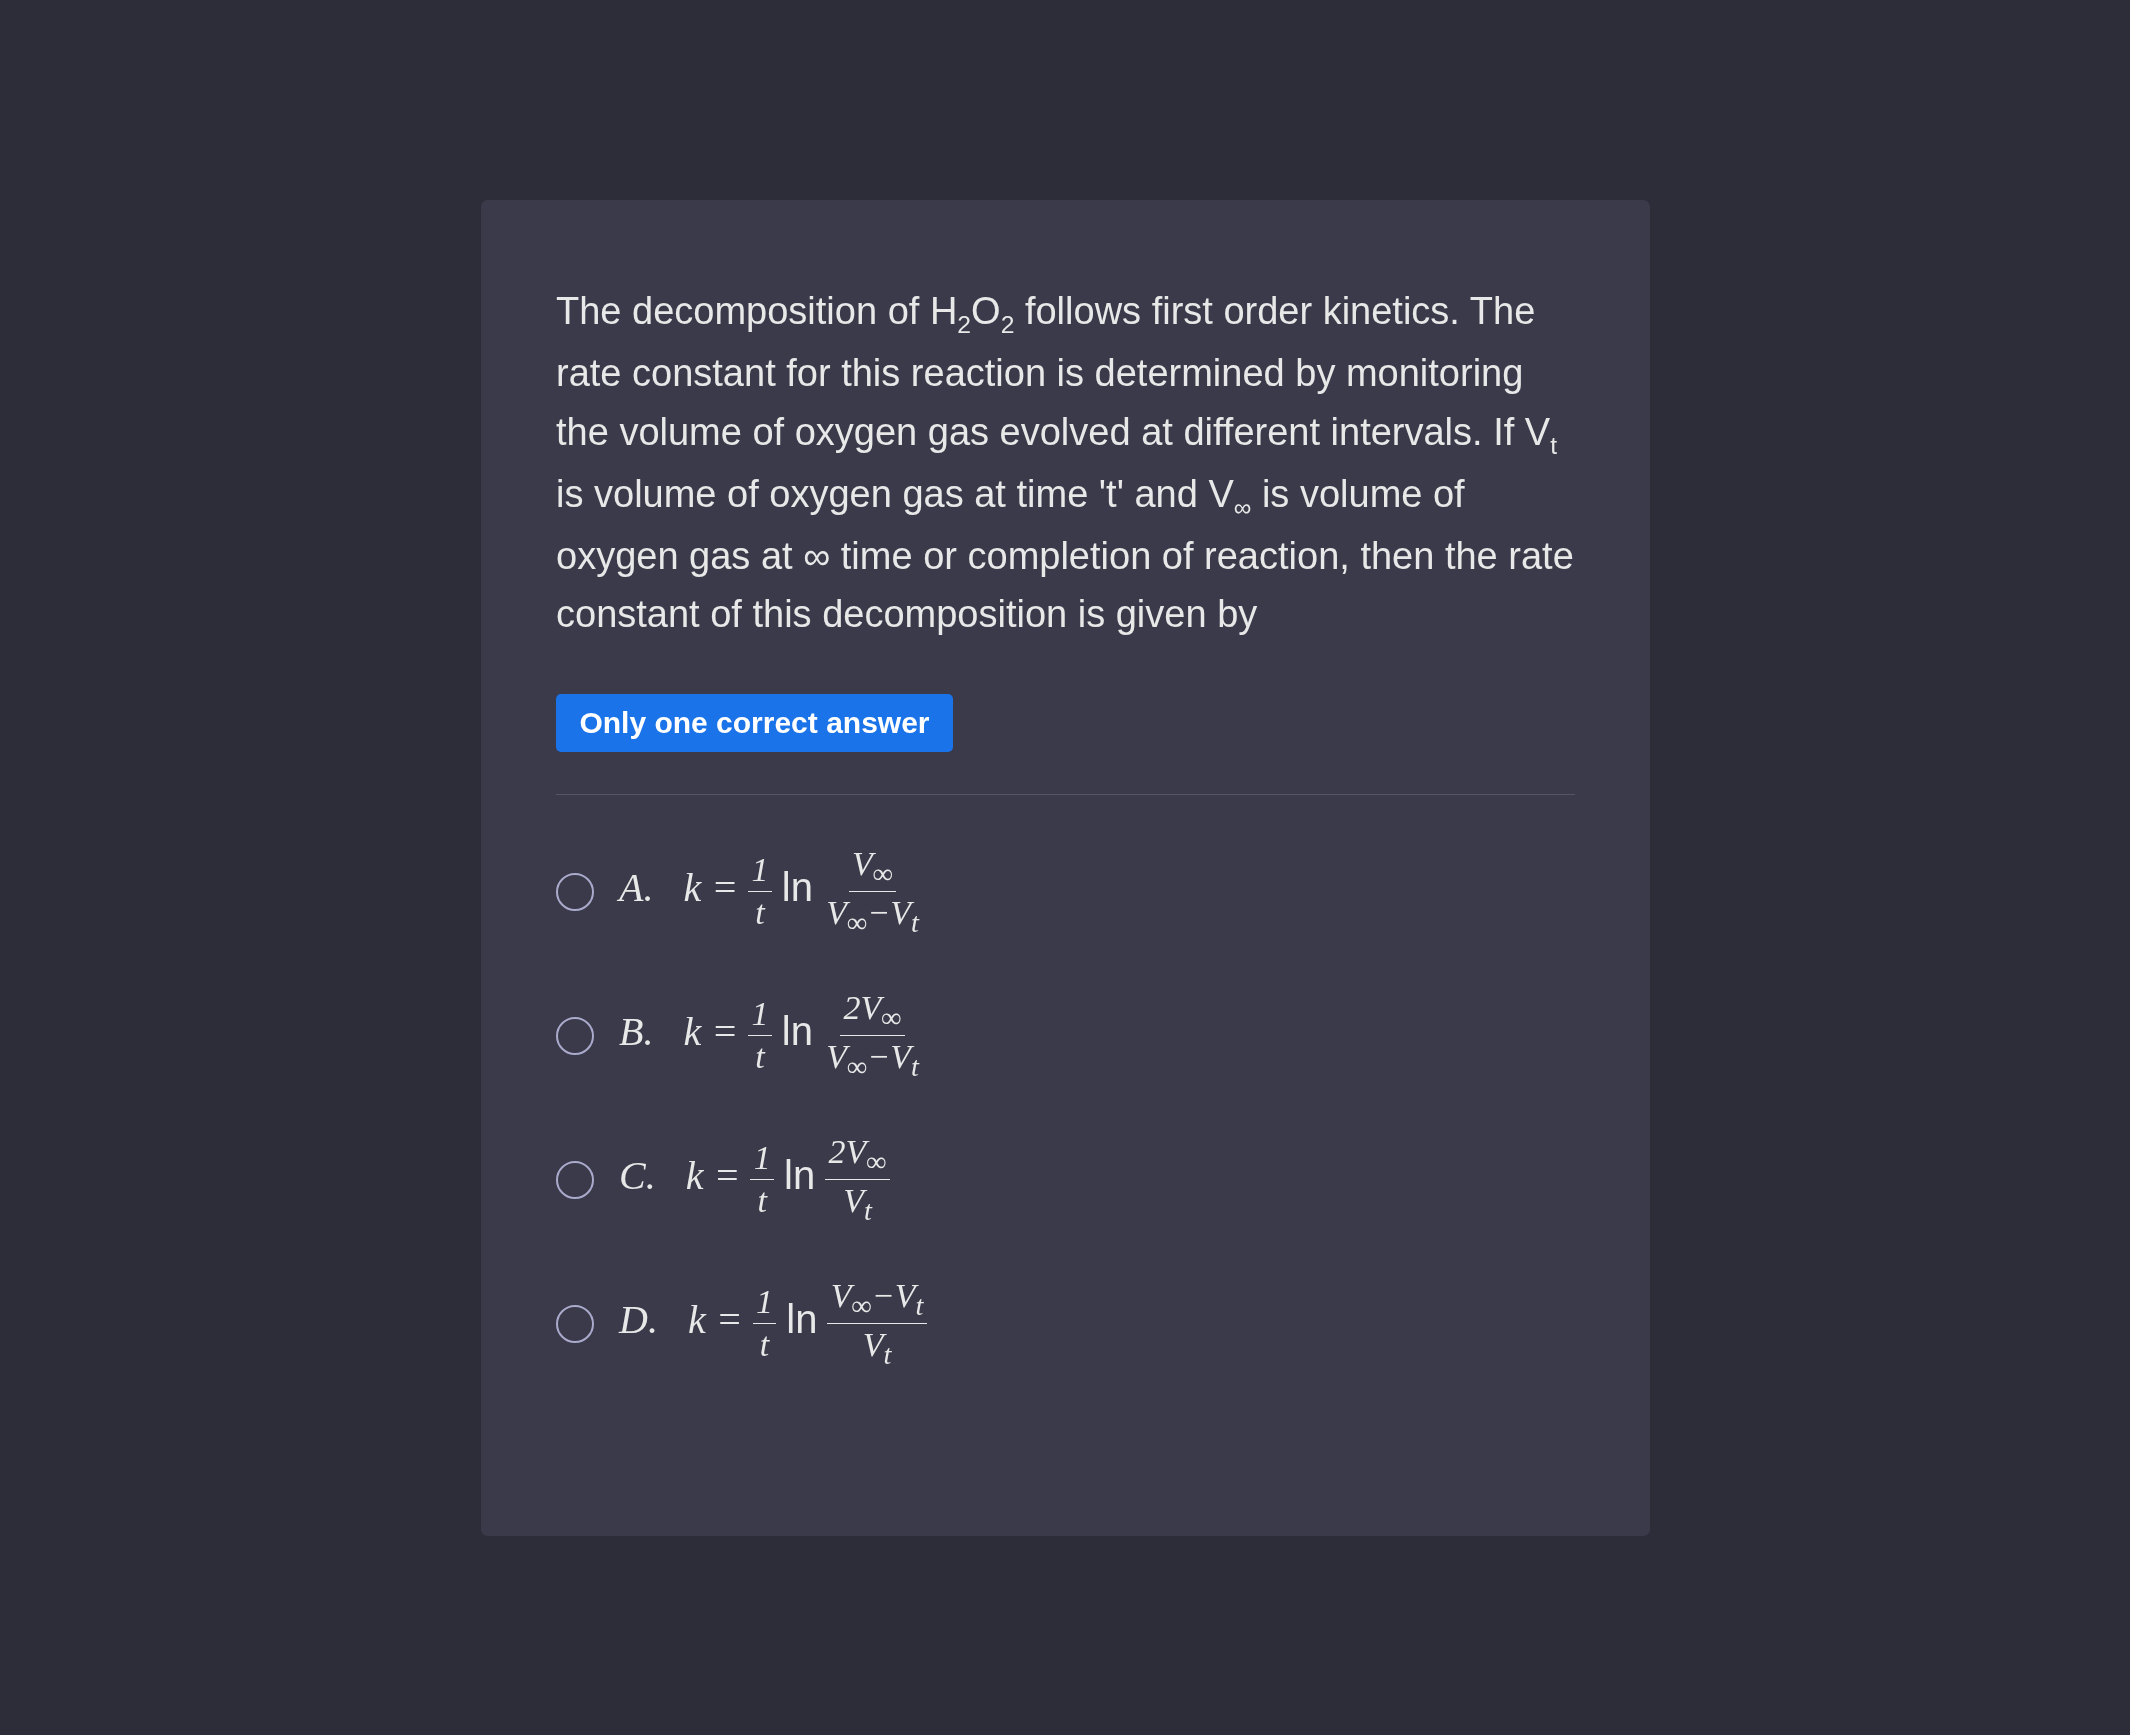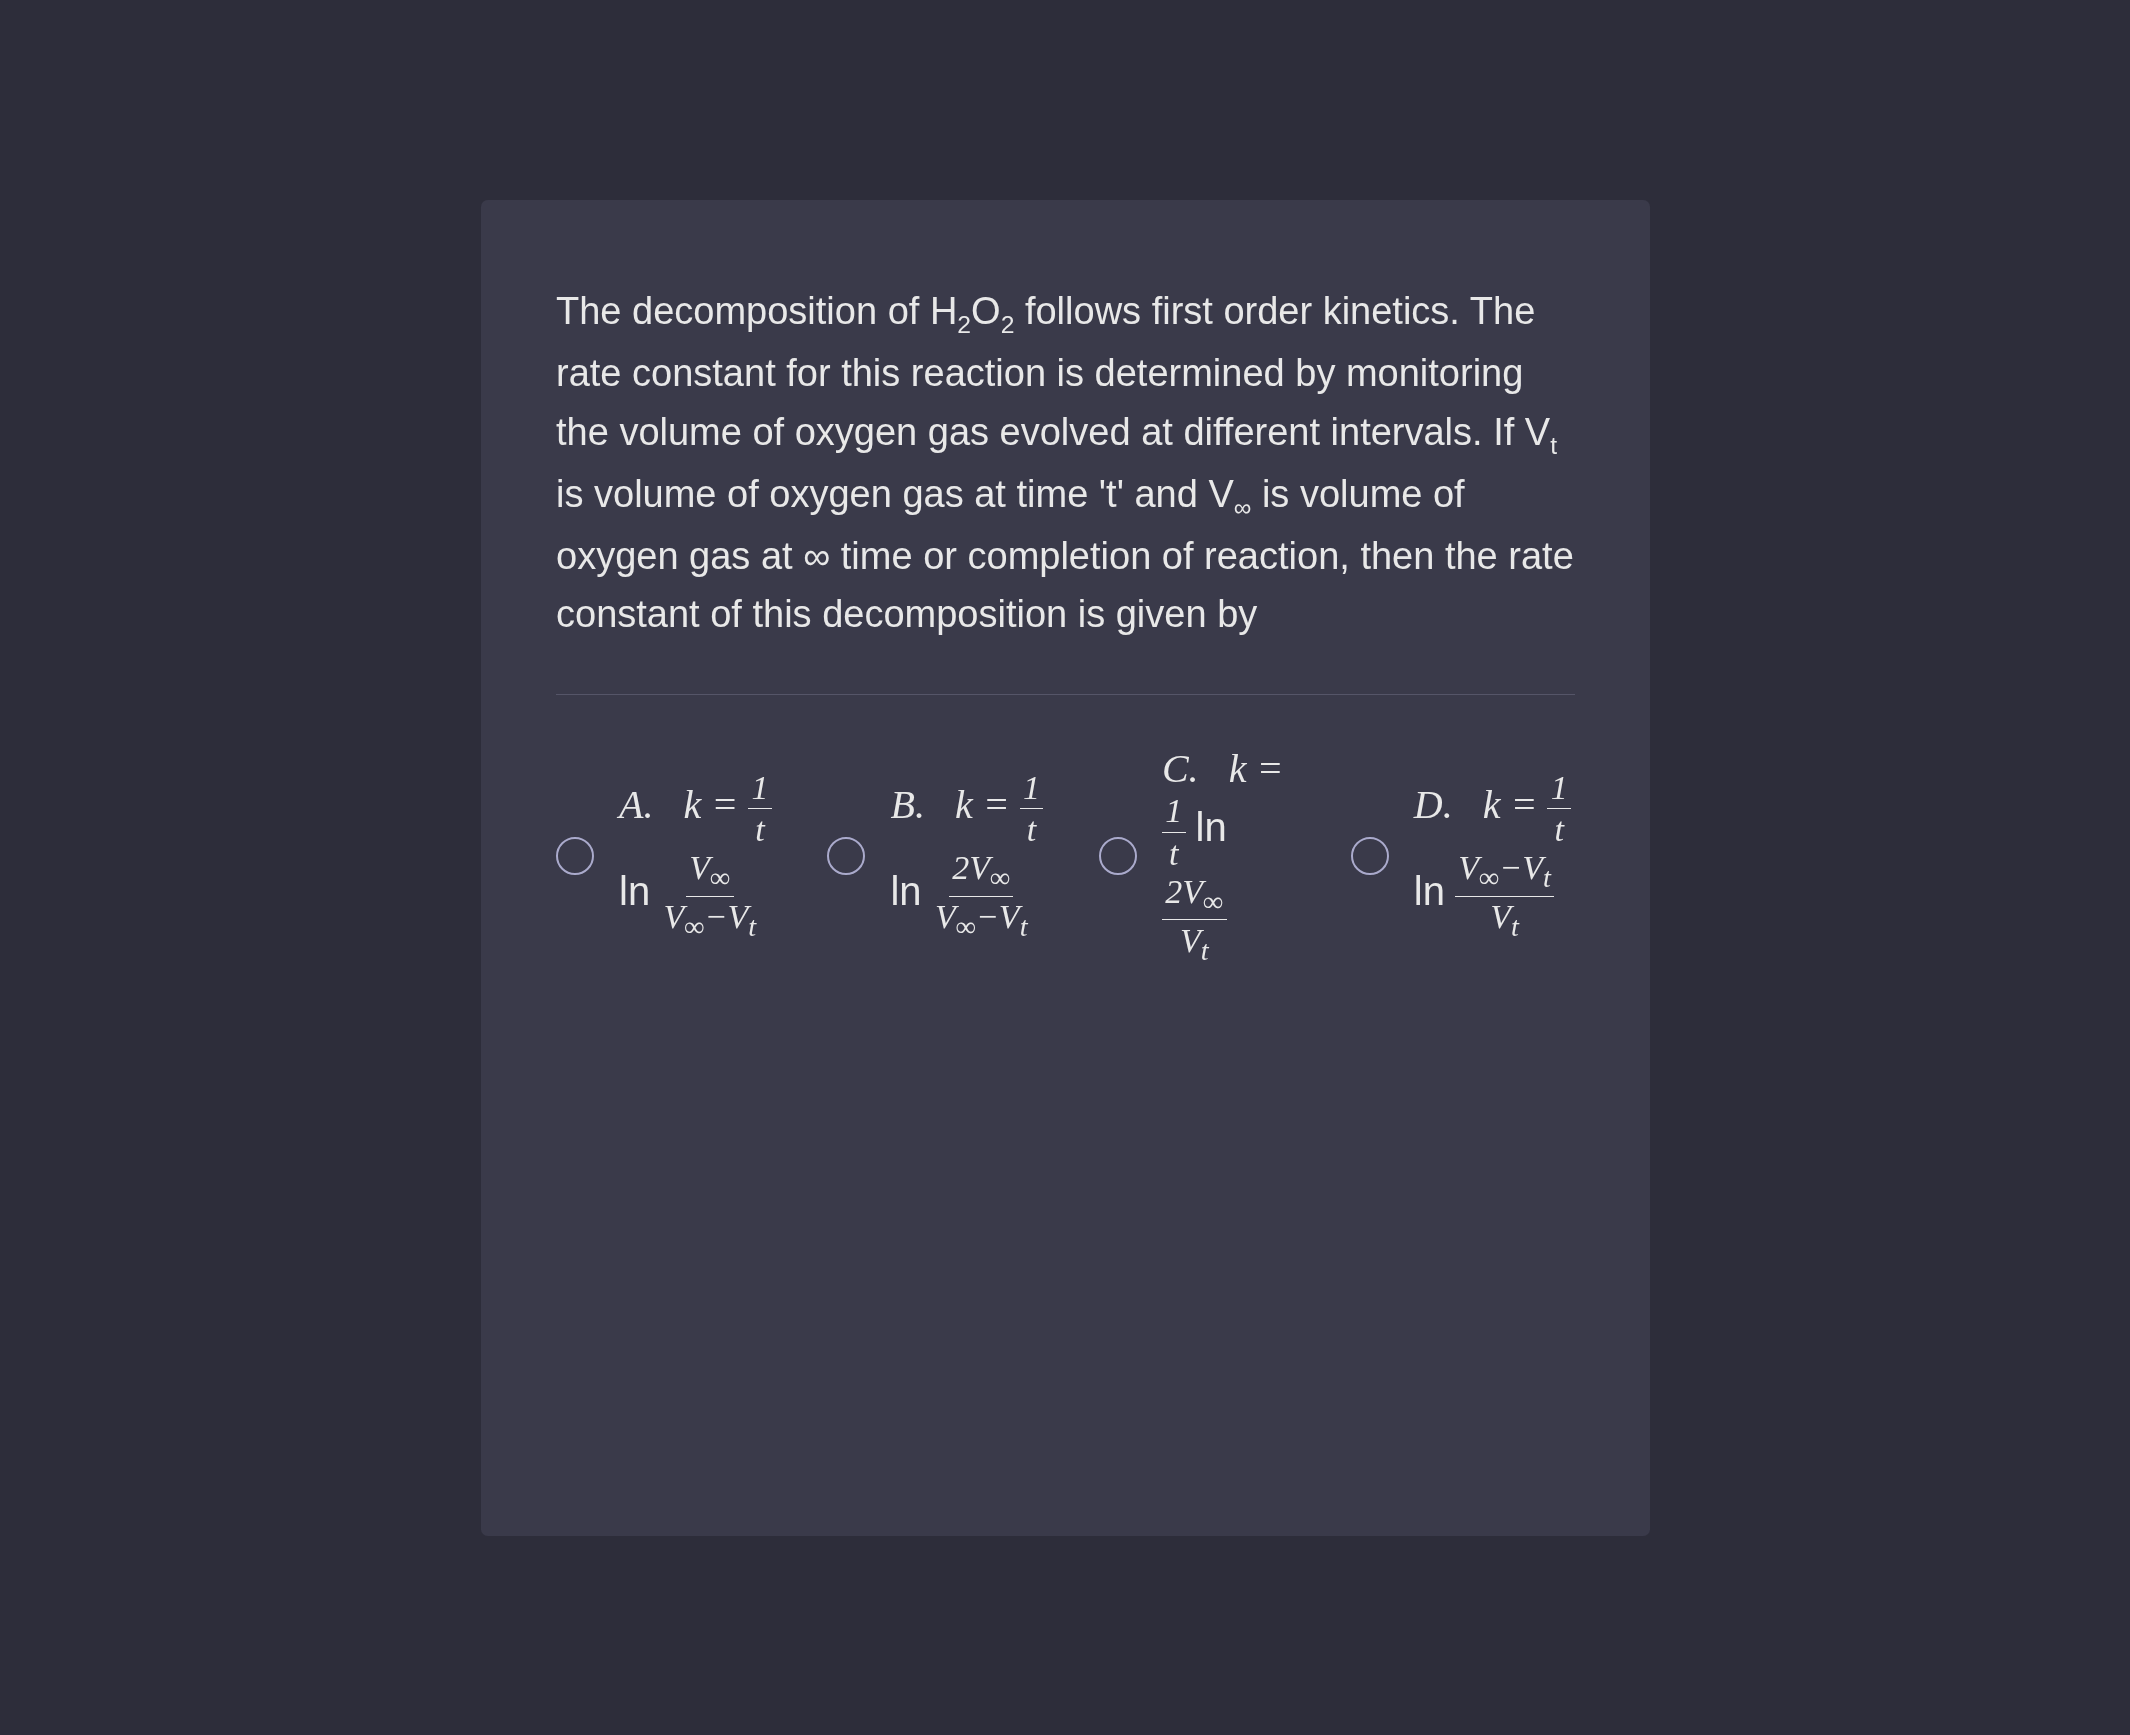--- a/index.html
+++ b/index.html
@@ -49,20 +49,21 @@
 
     .divider {
       border: none;
       border-top: 1.7px solid #555568;
       margin-bottom: 50px;
     }
 
     .options-list {
       list-style: none;
       display: flex;
+      flex-direction: column;
       gap: 50px;
     }
 
     .option-item {
       display: flex;
       align-items: center;
       gap: 25px;
     }
 
     .radio-circle {
@@ -121,20 +122,21 @@
   <p class="question-text">
     The decomposition of H<sub>2</sub>O<sub>2</sub> follows first order kinetics. The
     rate constant for this reaction is determined by
     monitoring the volume of oxygen gas evolved at different
     intervals. If V<sub>t</sub> is volume of oxygen gas at time 't' and V<sub>∞</sub> is
     volume of oxygen gas at ∞ time or completion of
     reaction, then the rate constant of this decomposition is
     given by
   </p>
 
+  <div class="answer-type-badge">Only one correct answer</div>
 
   <hr class="divider">
 
   <ul class="options-list">
 
     <li class="option-item">
       <div class="radio-circle"></div>
       <span class="option-label math-expr">
         A. &nbsp; <i>k</i> = <span class="frac">
             <span class="frac-num">1</span>

